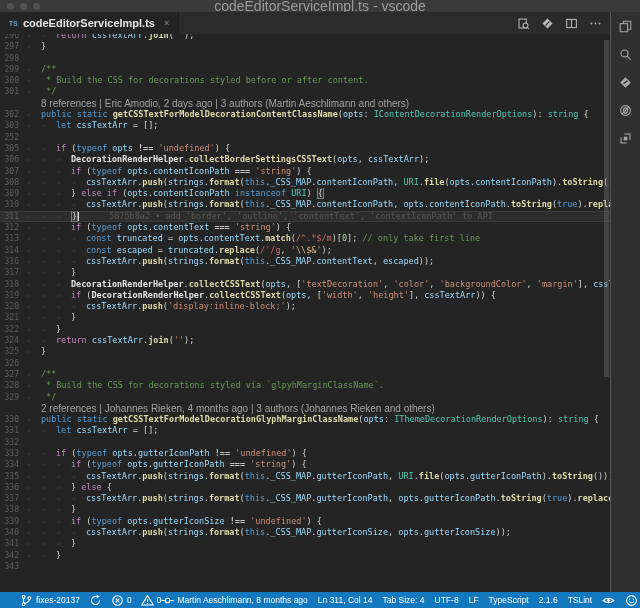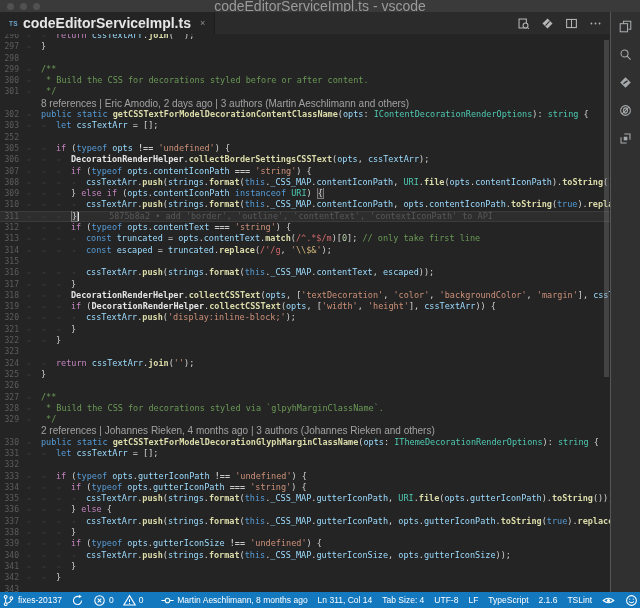--- a/index.html
+++ b/index.html
@@ -21,21 +21,21 @@
   
   .tabbar {
     position:absolute; top:12px; left:0; width:610px; height:22px;
     background:#2b2b2c; display:flex; align-items:stretch;
   }
   .tab {
     background:#242425; border-right:1px solid #1c1c1d;
     display:flex; align-items:center; padding:0 9px; gap:5px; min-width:120px;
   }
   .ts-ico { color:#6aa1c8; font-size:6.5px; font-weight:bold; letter-spacing:0.3px; }
-  .tab-label { color:#e6e6e6; font-size:14px; font-weight:bold;text-align:center; }
+  .tab-label { color:#e6e6e6; font-size:11px; font-weight:bold;text-align:center; }
   .tab-close { color:#8f8f8f; font-size:9px; margin-left:4px; cursor:pointer; }
   .tab-actions {
     position:absolute; right:8px; top:0; height:22px; display:flex; align-items:center; gap:11px;
   }
   .tab-actions .icon { color:#b6b6b6; }
   .icon svg { display:block; }
   
   .editor {
     position:absolute; top:34px; left:0; width:610px; height:558px;
     overflow:hidden; background:#242425;
@@ -81,21 +81,21 @@
     position:absolute; top:12px; left:610px; width:30px; height:580px;
     background:#303031; border-left:1px solid #565656;
     display:flex; flex-direction:column; align-items:center; padding-top:7px; gap:13px;
   }
   .ab-item { width:22px; height:15px; display:flex; align-items:center; justify-content:center;
     color:#a7aaac; cursor:pointer; }
   
   .statusbar {
     position:absolute; left:0; top:592px; width:640px; height:16px;
     display:flex; justify-content:space-between; align-items:center;
-    color:#ffffff; font-size:8.5px; padding:0 2px;
+    color:#ffffff; font-size:8.5px; padding:0 20px;
   }
   .sb-group { display:flex; align-items:center; height:100%; }
   .sb-group.left  { gap:9px; }
   .sb-group.right { gap:10px; }
   .sb-item { display:flex; align-items:center; gap:3px; cursor:pointer; white-space:nowrap; }
   .sb-item .icon { color:#fff; }
 </style>
 </head>
 <body>
 
@@ -153,29 +153,27 @@
         <div class="row"><span class="ln">305</span><span class="code"><span class="tab-ws">→</span><span class="tab-ws">→</span><span class="tk-ct">if</span><span class="tk-pl"> (</span><span class="tk-kw">typeof</span><span class="tk-pl"> </span><span class="tk-id">opts</span><span class="tk-pl"> </span><span class="tk-op">!==</span><span class="tk-pl"> </span><span class="tk-st">'undefined'</span><span class="tk-pl">) {</span></span></div>
         <div class="row"><span class="ln">306</span><span class="code"><span class="tab-ws">→</span><span class="tab-ws">→</span><span class="tab-ws">→</span><span class="tk-cl">DecorationRenderHelper</span><span class="tk-pl">.</span><span class="tk-fn">collectBorderSettingsCSSText</span><span class="tk-pl">(</span><span class="tk-id">opts</span><span class="tk-pl">, </span><span class="tk-id">cssTextArr</span><span class="tk-pl">);</span></span></div>
         <div class="row"><span class="ln">307</span><span class="code"><span class="tab-ws">→</span><span class="tab-ws">→</span><span class="tab-ws">→</span><span class="tk-ct">if</span><span class="tk-pl"> (</span><span class="tk-kw">typeof</span><span class="tk-pl"> </span><span class="tk-id">opts</span><span class="tk-pl">.</span><span class="tk-id">contentIconPath</span><span class="tk-pl"> </span><span class="tk-op">===</span><span class="tk-pl"> </span><span class="tk-st">'string'</span><span class="tk-pl">) {</span></span></div>
         <div class="row"><span class="ln">308</span><span class="code"><span class="tab-ws">→</span><span class="tab-ws">→</span><span class="tab-ws">→</span><span class="tab-ws">→</span><span class="tk-id">cssTextArr</span><span class="tk-pl">.</span><span class="tk-fn">push</span><span class="tk-pl">(</span><span class="tk-id">strings</span><span class="tk-pl">.</span><span class="tk-fn">format</span><span class="tk-pl">(</span><span class="tk-kw">this</span><span class="tk-pl">.</span><span class="tk-id">_CSS_MAP</span><span class="tk-pl">.</span><span class="tk-id">contentIconPath</span><span class="tk-pl">, </span><span class="tk-ty">URI</span><span class="tk-pl">.</span><span class="tk-fn">file</span><span class="tk-pl">(</span><span class="tk-id">opts</span><span class="tk-pl">.</span><span class="tk-id">contentIconPath</span><span class="tk-pl">).</span><span class="tk-fn">toString</span><span class="tk-pl">().</span></span></div>
         <div class="row"><span class="ln">309</span><span class="code"><span class="tab-ws">→</span><span class="tab-ws">→</span><span class="tab-ws">→</span><span class="tk-pl">} </span><span class="tk-ct">else</span><span class="tk-pl"> </span><span class="tk-ct">if</span><span class="tk-pl"> (</span><span class="tk-id">opts</span><span class="tk-pl">.</span><span class="tk-id">contentIconPath</span><span class="tk-pl"> </span><span class="tk-kw">instanceof</span><span class="tk-pl"> </span><span class="tk-ty">URI</span><span class="tk-pl">) </span><span class="tk-br">{</span></span></div>
         <div class="row"><span class="ln">310</span><span class="code"><span class="tab-ws">→</span><span class="tab-ws">→</span><span class="tab-ws">→</span><span class="tab-ws">→</span><span class="tk-id">cssTextArr</span><span class="tk-pl">.</span><span class="tk-fn">push</span><span class="tk-pl">(</span><span class="tk-id">strings</span><span class="tk-pl">.</span><span class="tk-fn">format</span><span class="tk-pl">(</span><span class="tk-kw">this</span><span class="tk-pl">.</span><span class="tk-id">_CSS_MAP</span><span class="tk-pl">.</span><span class="tk-id">contentIconPath</span><span class="tk-pl">, </span><span class="tk-id">opts</span><span class="tk-pl">.</span><span class="tk-id">contentIconPath</span><span class="tk-pl">.</span><span class="tk-fn">toString</span><span class="tk-pl">(</span><span class="tk-kw">true</span><span class="tk-pl">).</span><span class="tk-fn">replace</span></span></div>
         <div class="row cur"><span class="ln">311</span><span class="code"><span class="tab-ws">→</span><span class="tab-ws">→</span><span class="tab-ws">→</span><span class="tk-br">}</span><span class="caret"></span><span class="blame">5875b8a2 • add 'border', 'outline', 'contentText', 'contextIconPath' to API</span></span></div>
         <div class="row"><span class="ln">312</span><span class="code"><span class="tab-ws">→</span><span class="tab-ws">→</span><span class="tab-ws">→</span><span class="tk-ct">if</span><span class="tk-pl"> (</span><span class="tk-kw">typeof</span><span class="tk-pl"> </span><span class="tk-id">opts</span><span class="tk-pl">.</span><span class="tk-id">contentText</span><span class="tk-pl"> </span><span class="tk-op">===</span><span class="tk-pl"> </span><span class="tk-st">'string'</span><span class="tk-pl">) {</span></span></div>
         <div class="row"><span class="ln">313</span><span class="code"><span class="tab-ws">→</span><span class="tab-ws">→</span><span class="tab-ws">→</span><span class="tab-ws">→</span><span class="tk-kw">const</span><span class="tk-pl"> </span><span class="tk-id">truncated</span><span class="tk-pl"> = </span><span class="tk-id">opts</span><span class="tk-pl">.</span><span class="tk-id">contentText</span><span class="tk-pl">.</span><span class="tk-fn">match</span><span class="tk-pl">(</span><span class="tk-re">/^.*$/m</span><span class="tk-pl">)[</span><span class="tk-nu">0</span><span class="tk-pl">]; </span><span class="tk-cm">// only take first line</span></span></div>
         <div class="row"><span class="ln">314</span><span class="code"><span class="tab-ws">→</span><span class="tab-ws">→</span><span class="tab-ws">→</span><span class="tab-ws">→</span><span class="tk-kw">const</span><span class="tk-pl"> </span><span class="tk-id">escaped</span><span class="tk-pl"> = </span><span class="tk-id">truncated</span><span class="tk-pl">.</span><span class="tk-fn">replace</span><span class="tk-pl">(</span><span class="tk-re">/'/g</span><span class="tk-pl">, </span><span class="tk-st">'</span><span class="tk-es">\\$&amp;</span><span class="tk-st">'</span><span class="tk-pl">);</span></span></div>
-        <div class="row"><span class="ln">315</span><span class="code"></span></div>
         <div class="row"><span class="ln">316</span><span class="code"><span class="tab-ws">→</span><span class="tab-ws">→</span><span class="tab-ws">→</span><span class="tab-ws">→</span><span class="tk-id">cssTextArr</span><span class="tk-pl">.</span><span class="tk-fn">push</span><span class="tk-pl">(</span><span class="tk-id">strings</span><span class="tk-pl">.</span><span class="tk-fn">format</span><span class="tk-pl">(</span><span class="tk-kw">this</span><span class="tk-pl">.</span><span class="tk-id">_CSS_MAP</span><span class="tk-pl">.</span><span class="tk-id">contentText</span><span class="tk-pl">, </span><span class="tk-id">escaped</span><span class="tk-pl">));</span></span></div>
         <div class="row"><span class="ln">317</span><span class="code"><span class="tab-ws">→</span><span class="tab-ws">→</span><span class="tab-ws">→</span><span class="tk-pl">}</span></span></div>
         <div class="row"><span class="ln">318</span><span class="code"><span class="tab-ws">→</span><span class="tab-ws">→</span><span class="tab-ws">→</span><span class="tk-cl">DecorationRenderHelper</span><span class="tk-pl">.</span><span class="tk-fn">collectCSSText</span><span class="tk-pl">(</span><span class="tk-id">opts</span><span class="tk-pl">, [</span><span class="tk-st">'textDecoration'</span><span class="tk-pl">, </span><span class="tk-st">'color'</span><span class="tk-pl">, </span><span class="tk-st">'backgroundColor'</span><span class="tk-pl">, </span><span class="tk-st">'margin'</span><span class="tk-pl">], </span><span class="tk-id">cssTextArr</span></span></div>
         <div class="row"><span class="ln">319</span><span class="code"><span class="tab-ws">→</span><span class="tab-ws">→</span><span class="tab-ws">→</span><span class="tk-ct">if</span><span class="tk-pl"> (</span><span class="tk-cl">DecorationRenderHelper</span><span class="tk-pl">.</span><span class="tk-fn">collectCSSText</span><span class="tk-pl">(</span><span class="tk-id">opts</span><span class="tk-pl">, [</span><span class="tk-st">'width'</span><span class="tk-pl">, </span><span class="tk-st">'height'</span><span class="tk-pl">], </span><span class="tk-id">cssTextArr</span><span class="tk-pl">)) {</span></span></div>
         <div class="row"><span class="ln">320</span><span class="code"><span class="tab-ws">→</span><span class="tab-ws">→</span><span class="tab-ws">→</span><span class="tab-ws">→</span><span class="tk-id">cssTextArr</span><span class="tk-pl">.</span><span class="tk-fn">push</span><span class="tk-pl">(</span><span class="tk-st">'display:inline-block;'</span><span class="tk-pl">);</span></span></div>
         <div class="row"><span class="ln">321</span><span class="code"><span class="tab-ws">→</span><span class="tab-ws">→</span><span class="tab-ws">→</span><span class="tk-pl">}</span></span></div>
         <div class="row"><span class="ln">322</span><span class="code"><span class="tab-ws">→</span><span class="tab-ws">→</span><span class="tk-pl">}</span></span></div>
-        <div class="row"><span class="ln">323</span><span class="code"></span></div>
         <div class="row"><span class="ln">324</span><span class="code"><span class="tab-ws">→</span><span class="tab-ws">→</span><span class="tk-ct">return</span><span class="tk-pl"> </span><span class="tk-id">cssTextArr</span><span class="tk-pl">.</span><span class="tk-fn">join</span><span class="tk-pl">(</span><span class="tk-st">''</span><span class="tk-pl">);</span></span></div>
         <div class="row"><span class="ln">325</span><span class="code"><span class="tab-ws">→</span><span class="tk-pl">}</span></span></div>
         <div class="row"><span class="ln">326</span><span class="code"></span></div>
         <div class="row"><span class="ln">327</span><span class="code"><span class="tab-ws">→</span><span class="tk-cm">/**</span></span></div>
         <div class="row"><span class="ln">328</span><span class="code"><span class="tab-ws">→</span><span class="tk-cm"> * Build the CSS for decorations styled via `glpyhMarginClassName`.</span></span></div>
         <div class="row"><span class="ln">329</span><span class="code"><span class="tab-ws">→</span><span class="tk-cm"> */</span></span></div>
         <div class="row"><span class="ln"></span><span class="code lens">2 references | Johannes Rieken, 4 months ago | 3 authors (Johannes Rieken and others)</span></div>
         <div class="row"><span class="ln">330</span><span class="code"><span class="tab-ws">→</span><span class="tk-kw">public</span><span class="tk-pl"> </span><span class="tk-kw">static</span><span class="tk-pl"> </span><span class="tk-fn">getCSSTextForModelDecorationGlyphMarginClassName</span><span class="tk-pl">(</span><span class="tk-id">opts</span><span class="tk-pl">: </span><span class="tk-ty">IThemeDecorationRenderOptions</span><span class="tk-pl">): </span><span class="tk-ty">string</span><span class="tk-pl"> {</span></span></div>
         <div class="row"><span class="ln">331</span><span class="code"><span class="tab-ws">→</span><span class="tab-ws">→</span><span class="tk-kw">let</span><span class="tk-pl"> </span><span class="tk-id">cssTextArr</span><span class="tk-pl"> = [];</span></span></div>
         <div class="row"><span class="ln">332</span><span class="code"></span></div>

